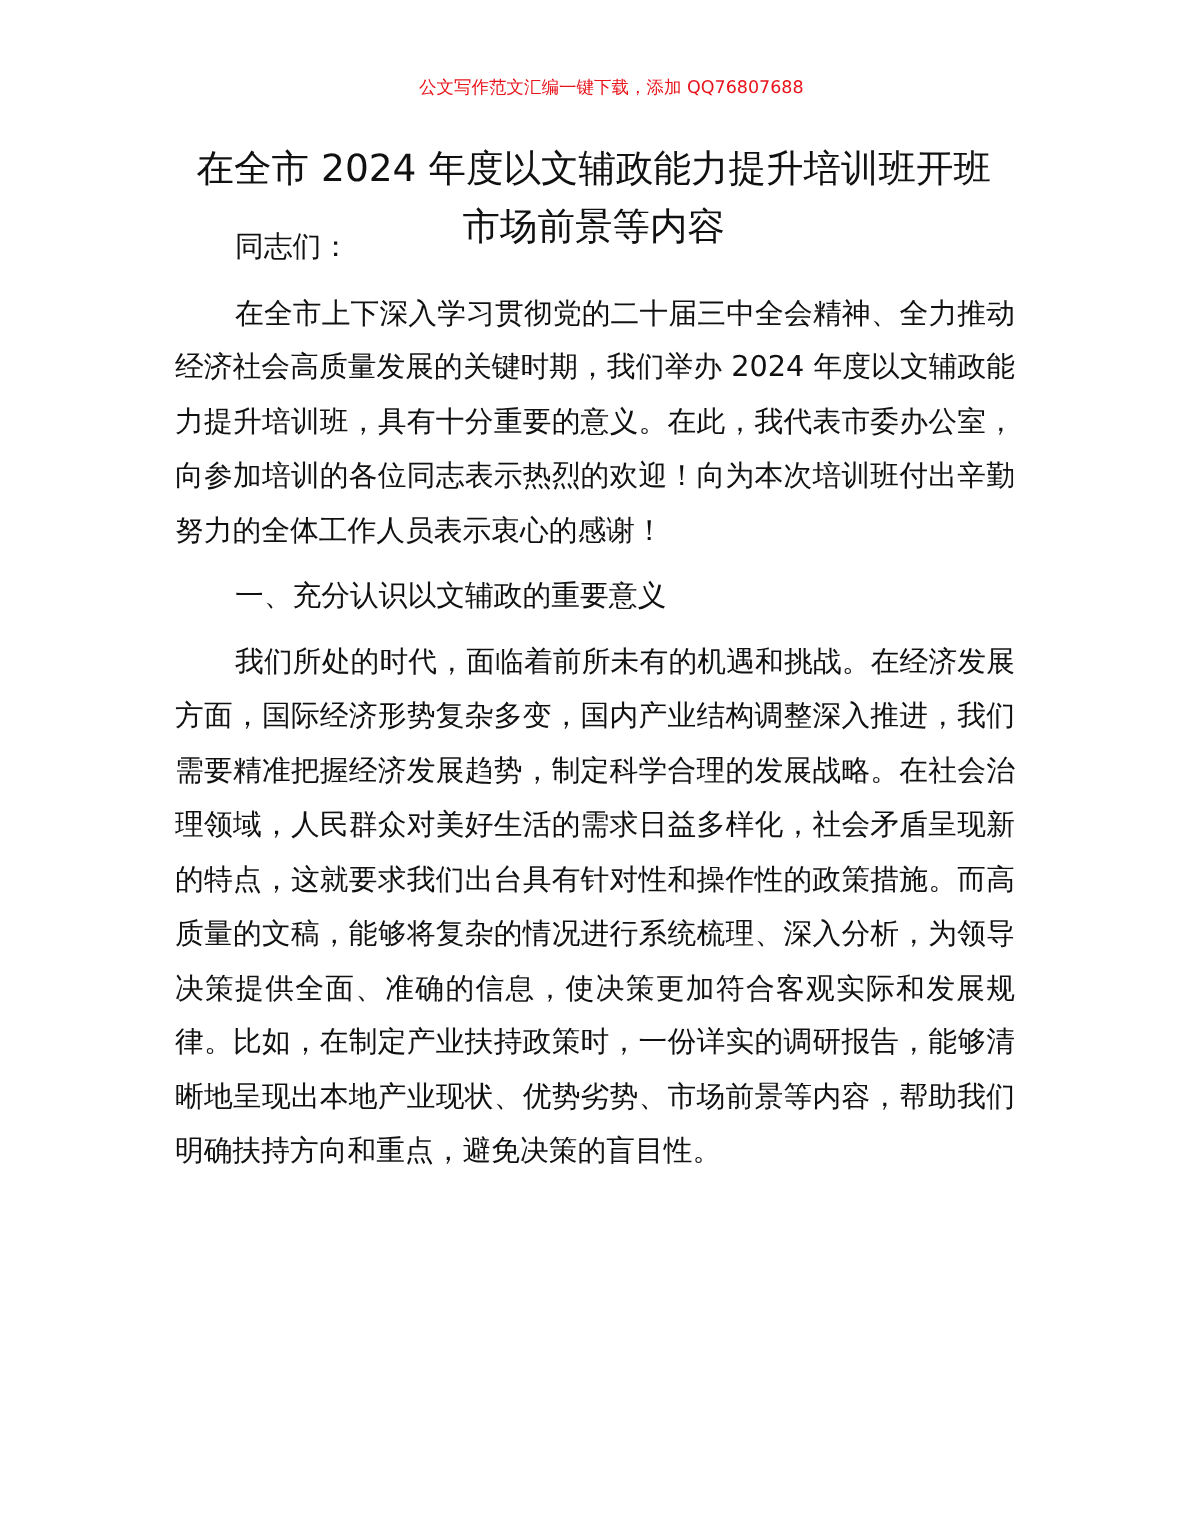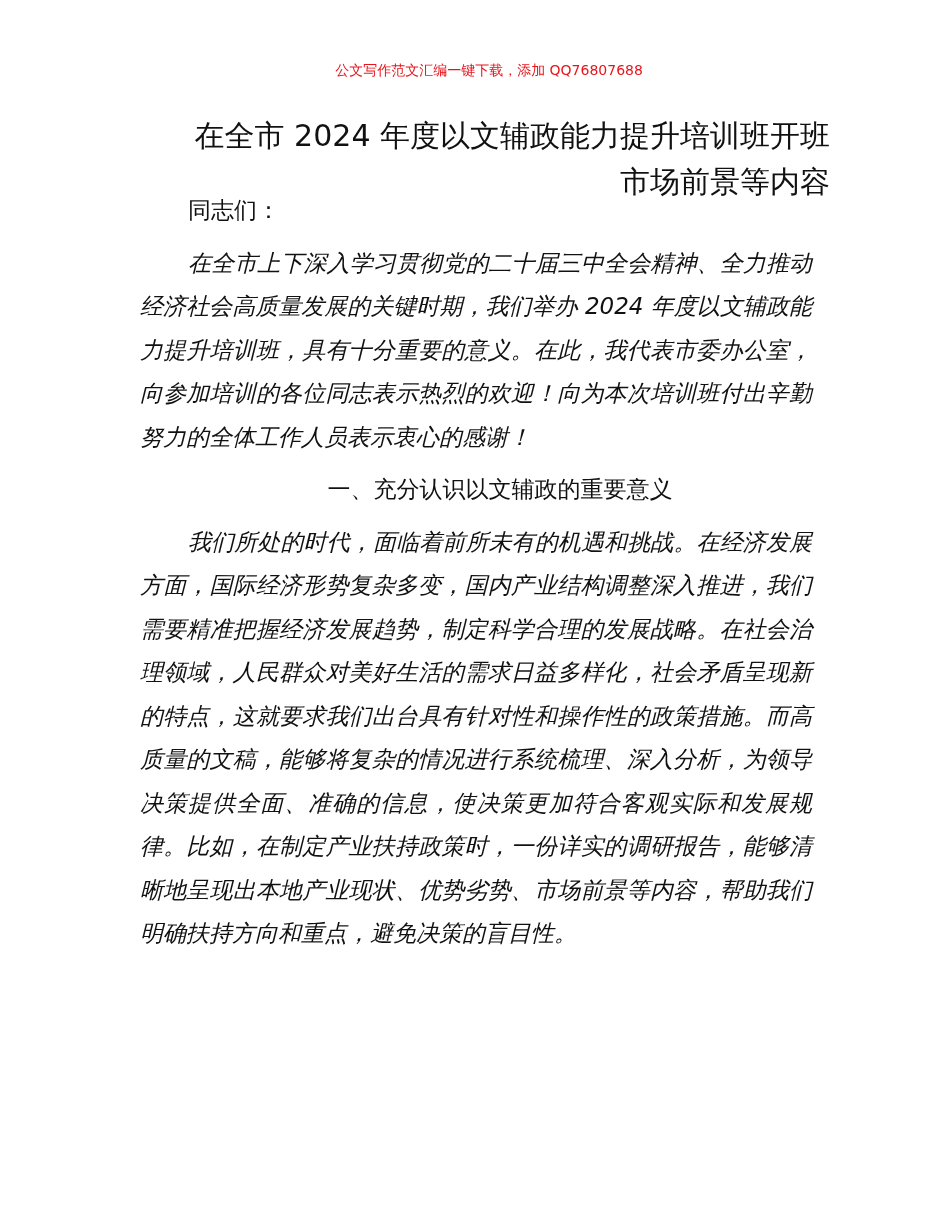--- a/index.html
+++ b/index.html
@@ -1,28 +1,28 @@
 <!DOCTYPE html>
 <html><head>
 <meta charset="utf-8">
 <style>
   html, body { margin: 0; padding: 0; background: #ffffff; }
   body { width: 950px; height: 1230px; position: relative; overflow: hidden;
          font-family: "DejaVu Sans", "Liberation Sans", sans-serif; color: #1a1a1a; }
   .page { position: absolute; left: 0; top: 0; width: 950px; height: 1230px; }
   .banner { position: absolute; top: 56px; left: 0; width: 950px; text-align: center;
             color: #e8141c; font-size: 14px; line-height: 28px; letter-spacing: 0px; padding-left: 14px; }
-  .title { position: absolute; top: 113px; left: 120px; width: 710px; text-align: right;
+  .title { position: absolute; top: 113px; left: 120px; width: 710px; text-align: center;
            font-size: 30px; line-height: 46px; color: #111; }
-  .body { position: absolute; top: 189px; left: 140px; width: 672px;
+  .body { position: absolute; top: 177px; left: 140px; width: 672px;
           font-size: 23px; line-height: 43.5px; color: #111; }
   .p { margin: 0; text-indent: 48px; text-align: justify; }
-  .p.gap { margin-top: 9px; font-style: italic; }
+  .p.gap { margin-top: 9px; }
   .greet { margin: 0; text-indent: 48px; }
-  .h1 { margin: 9px 0 0 0; text-indent: 48px; text-align: center; }
+  .h1 { margin: 9px 0 0 0; text-indent: 48px; }
   .h2 { margin: 8px 0 0 0; text-indent: 38px; }
 </style>
 </head>
 <body>
 
 <div class="page">
   <div class="banner">公文写作范文汇编一键下载，添加 QQ76807688</div>
 
   <div class="title">
     <div>在全市 2024 年度以文辅政能力提升培训班开班</div>

